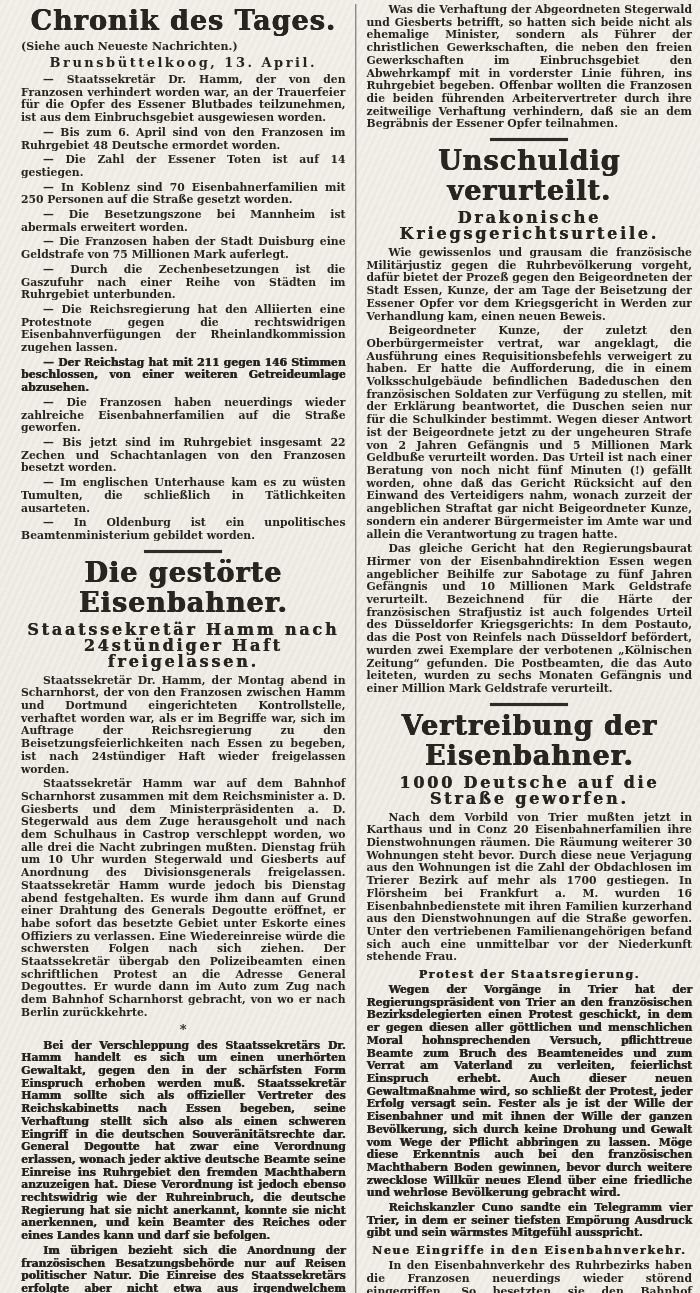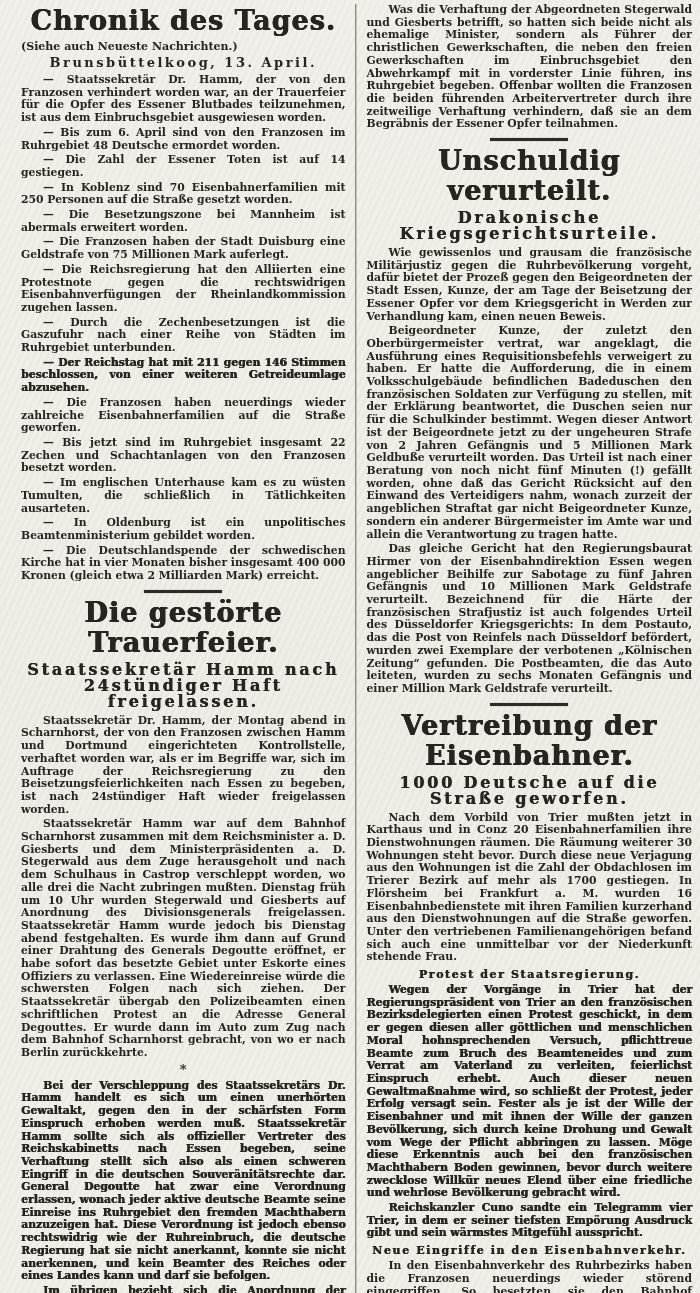--- a/index.html
+++ b/index.html
@@ -74,34 +74,33 @@
       <section>
         <h1 class="headline">Chronik des Tages.</h1>
         <div class="note">(Siehe auch Neueste Nachrichten.)</div>
         <div class="dateline">Brunsbüttelkoog, 13. April.</div>
         <p class="body">— Staatssekretär Dr. Hamm, der von den Franzosen verhindert worden war, an der Trauerfeier für die Opfer des Essener Blutbades teilzunehmen, ist aus dem Einbruchsgebiet ausgewiesen worden.</p>
         <p class="body">— Bis zum 6. April sind von den Franzosen im Ruhrgebiet 48 Deutsche ermordet worden.</p>
         <p class="body">— Die Zahl der Essener Toten ist auf 14 gestiegen.</p>
         <p class="body">— In Koblenz sind 70 Eisenbahnerfamilien mit 250 Personen auf die Straße gesetzt worden.</p>
         <p class="body">— Die Besetzungszone bei Mannheim ist abermals erweitert worden.</p>
         <p class="body">— Die Franzosen haben der Stadt Duisburg eine Geldstrafe von 75 Millionen Mark auferlegt.</p>
+        <p class="body">— Durch die Zechenbesetzungen ist die Gaszufuhr nach einer Reihe von Städten im Ruhrgebiet unterbunden.</p>
         <p class="body">— Die Reichsregierung hat den Alliierten eine Protestnote gegen die rechtswidrigen Eisenbahnverfügungen der Rheinlandkommission zugehen lassen.</p>
-        <p class="body">— Durch die Zechenbesetzungen ist die Gaszufuhr nach einer Reihe von Städten im Ruhrgebiet unterbunden.</p>
         <p class="body heavy">— Der Reichstag hat mit 211 gegen 146 Stimmen beschlossen, von einer weiteren Getreideumlage abzusehen.</p>
         <p class="body">— Die Franzosen haben neuerdings wieder zahlreiche Eisenbahnerfamilien auf die Straße geworfen.</p>
         <p class="body">— Bis jetzt sind im Ruhrgebiet insgesamt 22 Zechen und Schachtanlagen von den Franzosen besetzt worden.</p>
         <p class="body">— Im englischen Unterhause kam es zu wüsten Tumulten, die schließlich in Tätlichkeiten ausarteten.</p>
         <p class="body">— In Oldenburg ist ein unpolitisches Beamtenministerium gebildet worden.</p>
-        <p class="body">— Die Deutschlandspende der schwedischen Kirche hat in vier Monaten bisher insgesamt 400 000 Kronen (gleich etwa 2 Milliarden Mark) erreicht.</p>
       </section>
 
       <div class="rule-sep"></div>
 
       <section>
-        <h1 class="headline">Die gestörte Trauerfeier.</h1>
+        <h1 class="headline">Die gestörte Eisenbahner.</h1>
         <div class="subhead">Staatssekretär Hamm nach 24stündiger Haft freigelassen.</div>
         <p class="body">Staatssekretär Dr. Hamm, der Montag abend in Scharnhorst, der von den Franzosen zwischen Hamm und Dortmund eingerichteten Kontrollstelle, verhaftet worden war, als er im Begriffe war, sich im Auftrage der Reichsregierung zu den Beisetzungsfeierlichkeiten nach Essen zu begeben, ist nach 24stündiger Haft wieder freigelassen worden.</p>
         <p class="body">Staatssekretär Hamm war auf dem Bahnhof Scharnhorst zusammen mit dem Reichsminister a. D. Giesberts und dem Ministerpräsidenten a. D. Stegerwald aus dem Zuge herausgeholt und nach dem Schulhaus in Castrop verschleppt worden, wo alle drei die Nacht zubringen mußten. Dienstag früh um 10 Uhr wurden Stegerwald und Giesberts auf Anordnung des Divisionsgenerals freigelassen. Staatssekretär Hamm wurde jedoch bis Dienstag abend festgehalten. Es wurde ihm dann auf Grund einer Drahtung des Generals Degoutte eröffnet, er habe sofort das besetzte Gebiet unter Eskorte eines Offiziers zu verlassen. Eine Wiedereinreise würde die schwersten Folgen nach sich ziehen. Der Staatssekretär übergab den Polizeibeamten einen schriftlichen Protest an die Adresse General Degouttes. Er wurde dann im Auto zum Zug nach dem Bahnhof Scharnhorst gebracht, von wo er nach Berlin zurückkehrte.</p>
         <div class="star-sep">*</div>
         <p class="body heavy">Bei der Verschleppung des Staatssekretärs Dr. Hamm handelt es sich um einen unerhörten Gewaltakt, gegen den in der schärfsten Form Einspruch erhoben werden muß. Staatssekretär Hamm sollte sich als offizieller Vertreter des Reichskabinetts nach Essen begeben, seine Verhaftung stellt sich also als einen schweren Eingriff in die deutschen Souveränitätsrechte dar. General Degoutte hat zwar eine Verordnung erlassen, wonach jeder aktive deutsche Beamte seine Einreise ins Ruhrgebiet den fremden Machthabern anzuzeigen hat. Diese Verordnung ist jedoch ebenso rechtswidrig wie der Ruhreinbruch, die deutsche Regierung hat sie nicht anerkannt, konnte sie nicht anerkennen, und kein Beamter des Reiches oder eines Landes kann und darf sie befolgen.</p>
         <p class="body heavy">Im übrigen bezieht sich die Anordnung der französischen Besatzungsbehörde nur auf Reisen politischer Natur. Die Einreise des Staatssekretärs erfolgte aber nicht etwa aus irgendwelchem politischem Anlaß, sondern stellt einen Akt reiner Menschlichkeit dar. Die Reichsregierung wollte lediglich an der Beisetzungsfeierlichkeit in Essen durch einen Vertreter teilnehmen, also einer Pflicht der Menschlichkeit genügen. Umso größere Empörung muß es auslösen, wenn ein Repräsentant der Regierung auf deutschem Boden von der fremden Soldateska wie ein Verbrecher verhaftet und verschleppt wird. Es ist anzunehmen, daß die Reichsregierung gegen diese schimpfliche Behandlung ihres Vertreters mit aller Entschiedenheit Stellung nehmen wird.</p>
       </section>
 
     </div>
 

